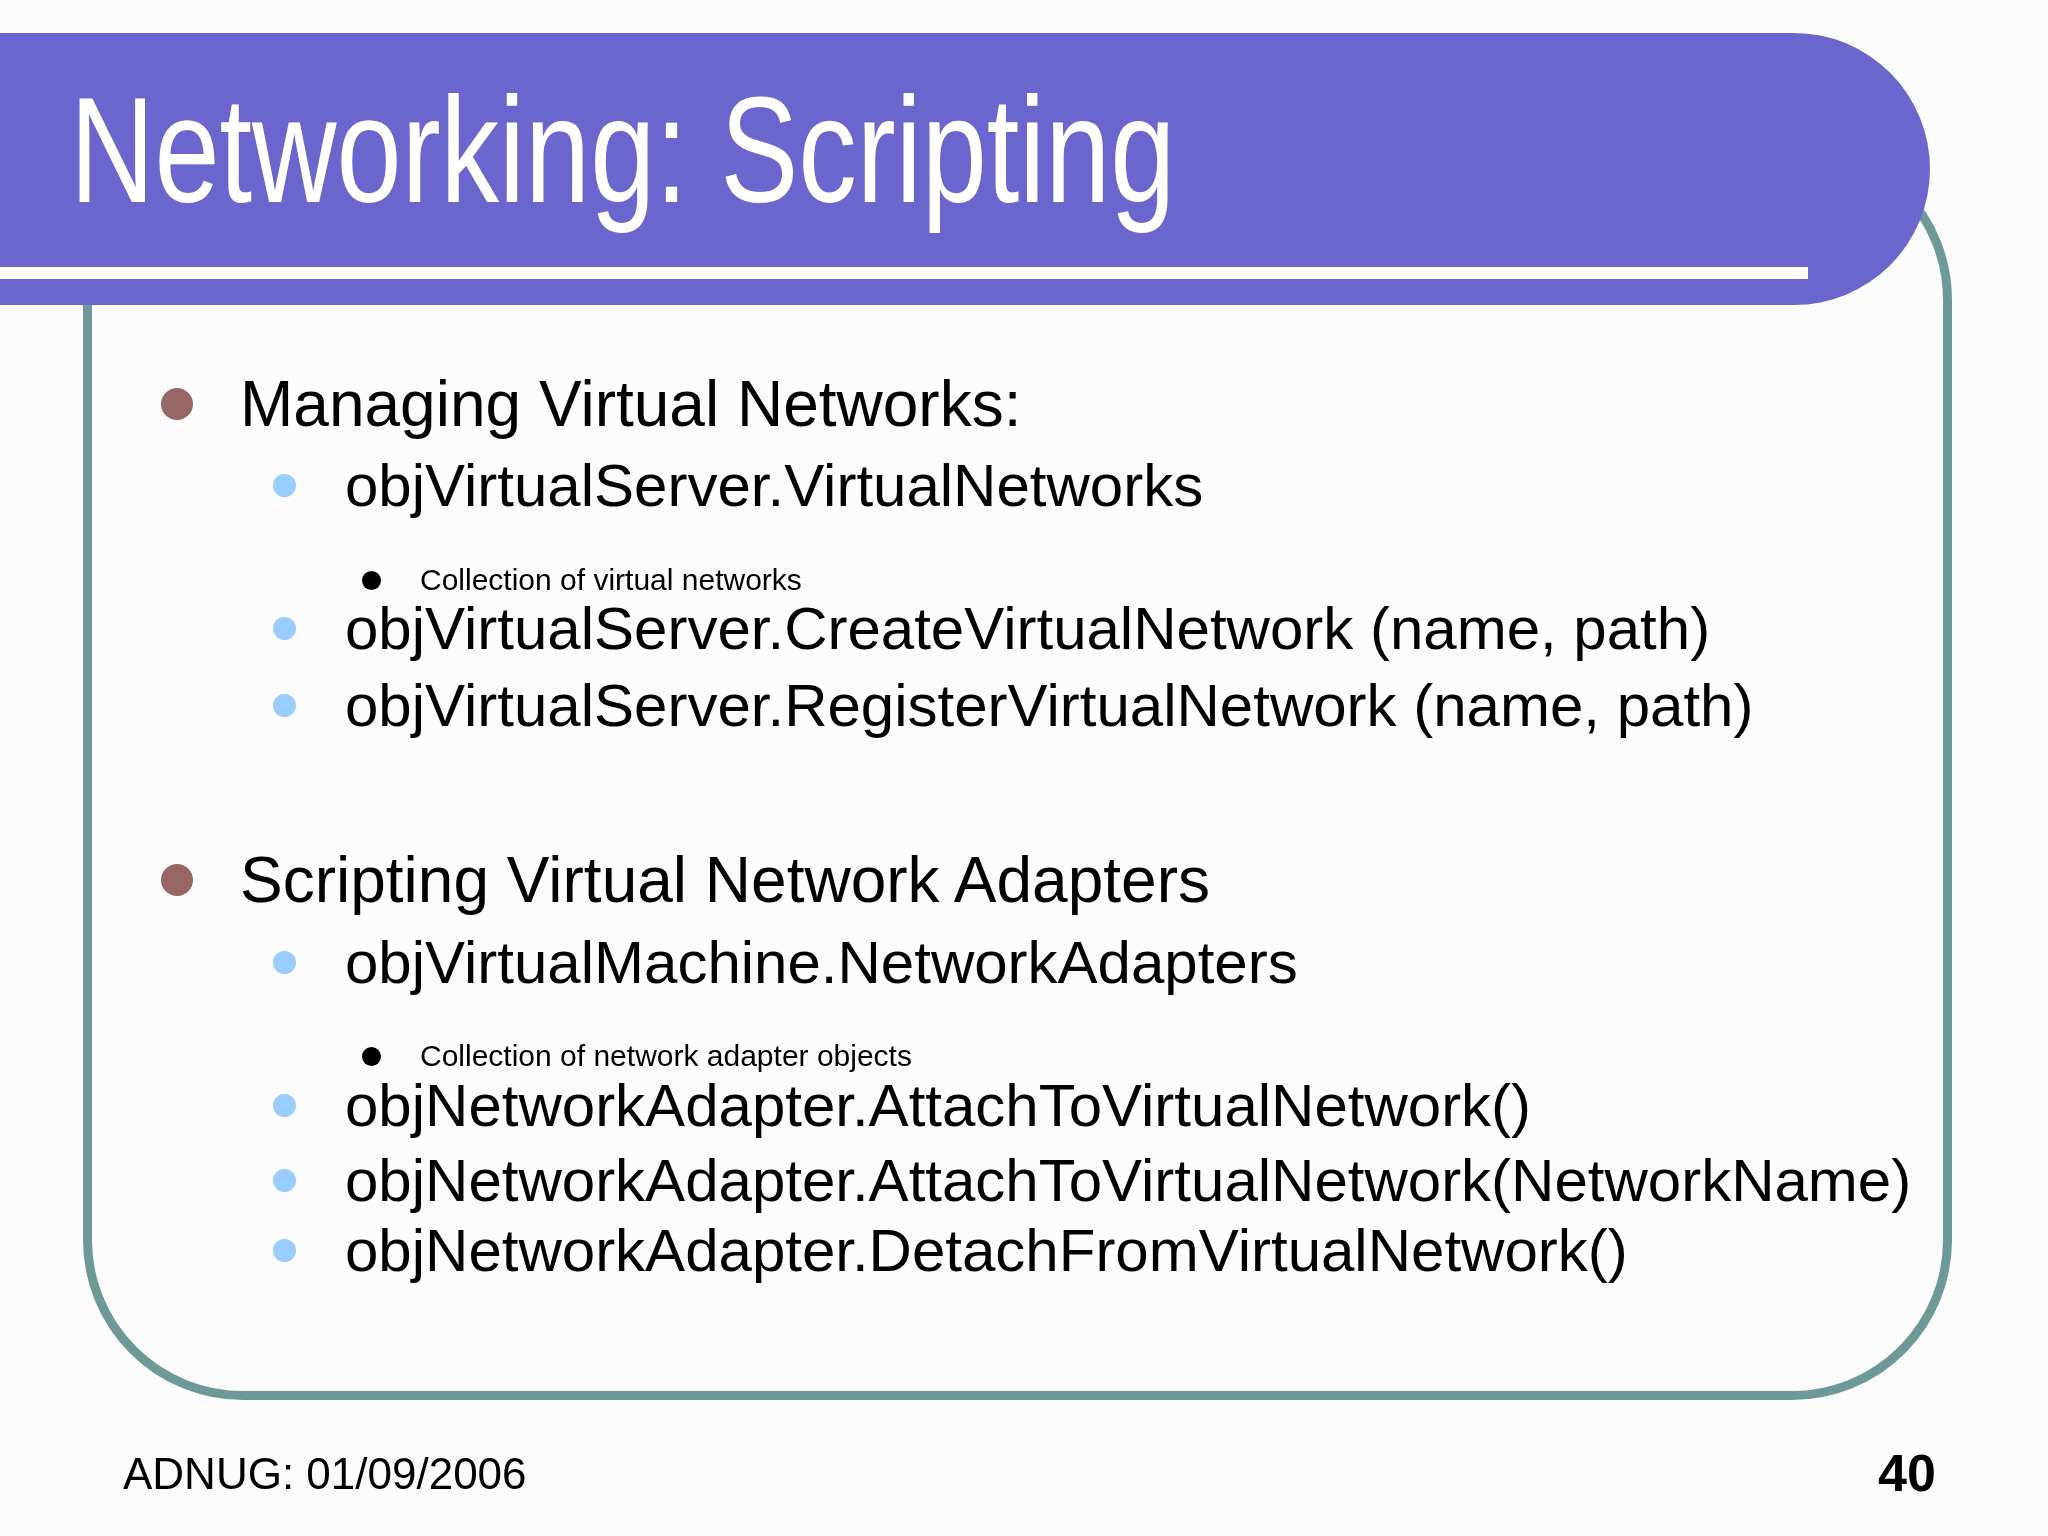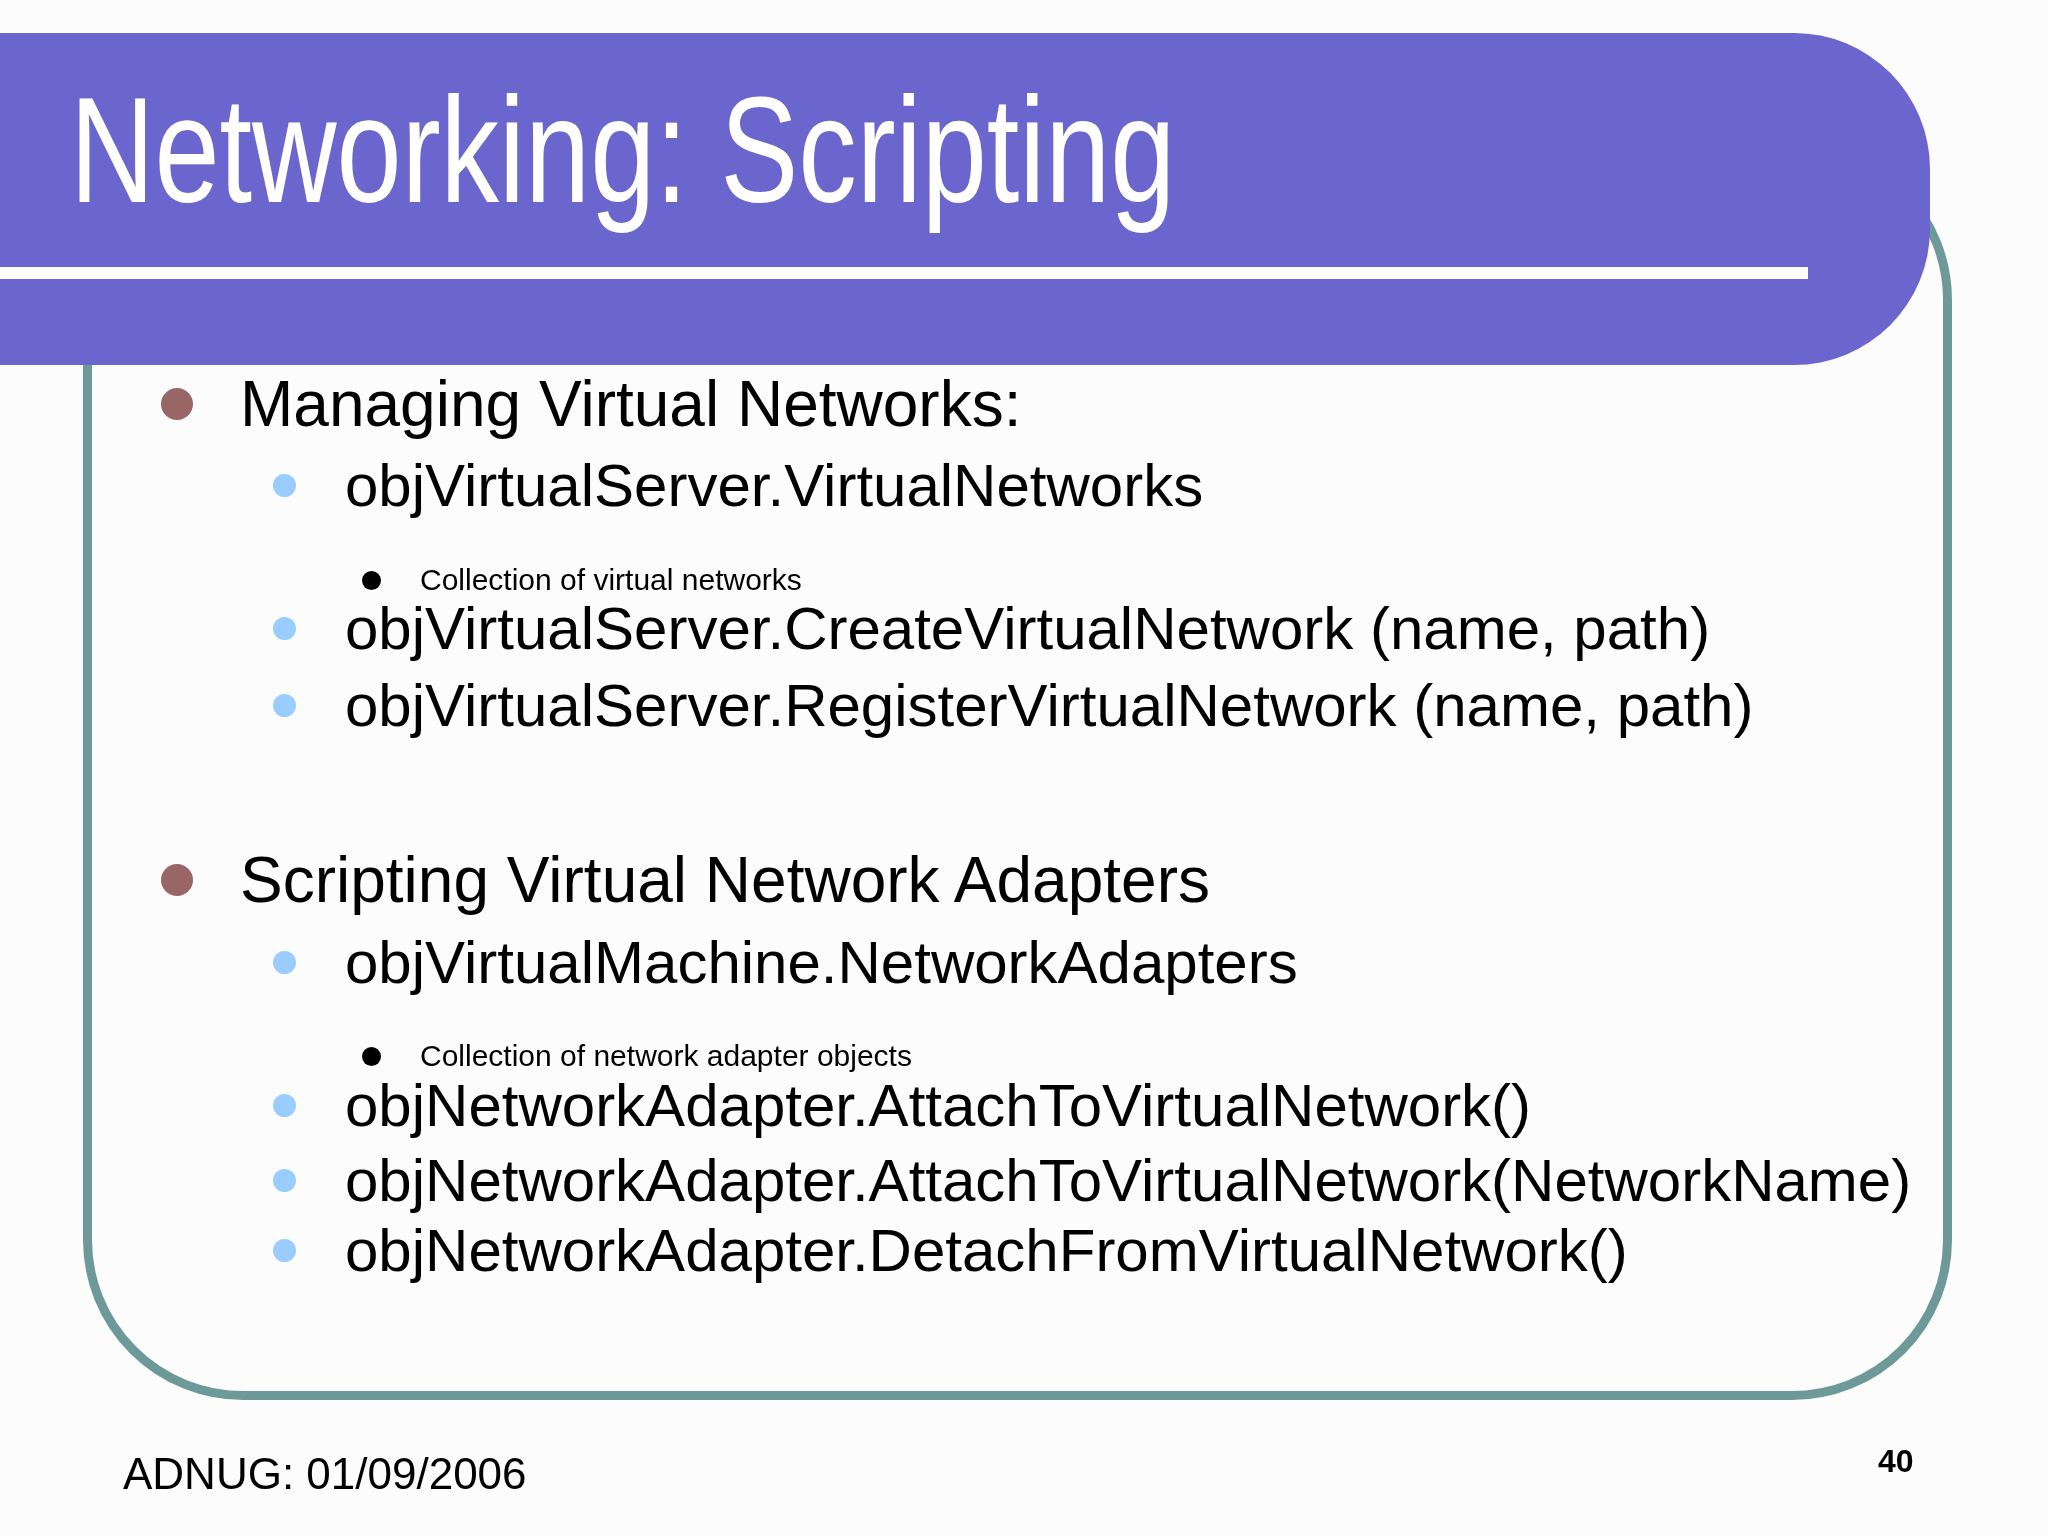--- a/index.html
+++ b/index.html
@@ -17,21 +17,21 @@
     width:1869px;height:1260px;
     border:9px solid var(--c-border_teal,#6E9999);
     border-radius:160px;
     box-sizing:border-box;
     z-index:1;
   }
   
   .title-band{
     position:absolute;
     left:0;top:33px;
-    width:1930px;height:332px;
+    width:1930px;height:272px;
     background:var(--c-band_purple,#6A66CE);
     border-radius:0 136px 136px 0;
     z-index:2;
   }
   .slide-title{
     position:absolute;
     left:70px;top:0;
     height:234px;
     margin:0;
     display:flex;align-items:center;
@@ -68,21 +68,21 @@
   .line .it{}
   .footer-text{
     position:absolute;
     left:123px;top:1449px;
     font-size:44px;color:#000;
     z-index:4;
   }
   .page-number{
     position:absolute;
     left:1878px;top:1443px;
-    font-size:32px;font-weight:700;color:#000;
+    font-size:52px;font-weight:700;color:#000;
     z-index:4;
   }
 </style>
 </head>
 <body>
 
 <div class="slide">
 
   <div class="content-border"></div>
 

